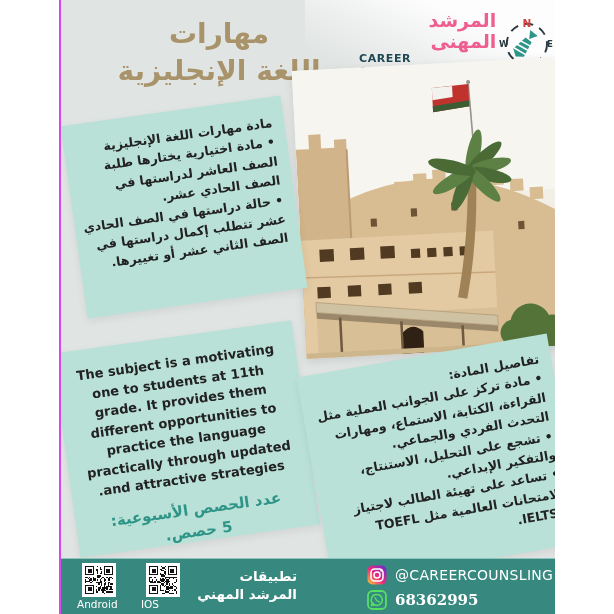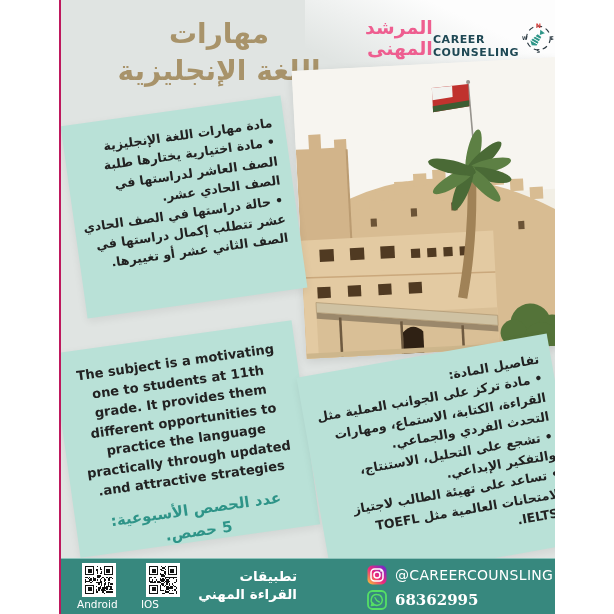--- a/index.html
+++ b/index.html
@@ -1,35 +1,35 @@
 <!DOCTYPE html>
 <html lang="ar"><head>
 <meta charset="utf-8">
 <style>
   * { margin:0; padding:0; box-sizing:border-box; }
   html,body { width:614px; height:614px; background:#ffffff; overflow:hidden;
               font-family:"DejaVu Sans", sans-serif; }
   .page { position:relative; width:614px; height:614px; background:#ffffff; }
 
   .poster { position:absolute; left:59px; top:0; width:496px; height:614px;
-            background:#e0e4e2; border-left:2px solid #be185d; overflow:hidden;padding-left:16px; }
+            background:#e0e4e2; border-left:2px solid #d946ef; overflow:hidden;padding-left:16px; }
 
   .wedge { position:absolute; right:0; top:0; width:250px; height:120px;
            background:linear-gradient(205deg,#fdfdfd 25%, rgba(253,253,253,0) 70%);
            pointer-events:none; }
 
   
   .title { position:absolute; left:8px; top:16px; width:300px; text-align:center;
            color:#a8936a; font-weight:bold; font-size:28px; line-height:1.32;
            direction:rtl; }
 
   
   .logo { position:absolute; left:298px; top:10px; width:196px; display:flex;
           align-items:center; justify-content:flex-end; gap:3px; }
-  .logo-text { display:flex; flex-direction:row; align-items:flex-end; }
+  .logo-text { display:flex; flex-direction:column; align-items:flex-end; }
   .logo-ar { color:#ee5e90; font-weight:bold; font-size:19px; line-height:1.1; direction:rtl; }
   .logo-en { color:#1e4854; font-weight:bold; font-size:11px; letter-spacing:0.6px; }
 
   
   .photo { position:absolute; left:238px; top:64px; width:264px; height:288px;
            transform:rotate(-3deg); box-shadow:0 3px 10px rgba(0,0,0,0.10);
            overflow:hidden; background:#f7f5f0; }
   .photo svg { display:block; width:100%; height:100%; }
 
   
@@ -465,21 +465,21 @@
               <rect x="16" y="2" width="3" height="3" fill="#111"></rect>
               <rect x="0" y="14" width="7" height="7" fill="#111"></rect>
               <rect x="1" y="15" width="5" height="5" fill="#fff"></rect>
               <rect x="2" y="16" width="3" height="3" fill="#111"></rect>
             </svg>
         </div>
         <div class="qr-label">IOS</div>
       </div>
       <div class="apps-title">
         <div>تطبيقات</div>
-        <div>القراءة المهني</div>
+        <div>المرشد المهني</div>
       </div>
       <div class="social">
         <div class="social-row">
           <svg width="20" height="20" viewBox="0 0 20 20">
             <defs>
               <linearGradient id="ig" x1="0" y1="1" x2="1" y2="0">
                 <stop offset="0" stop-color="#f9ce34"></stop>
                   <stop offset="0.45" stop-color="#ee2a7b"></stop>
                   <stop offset="1" stop-color="#6228d7"></stop>
               </linearGradient>

